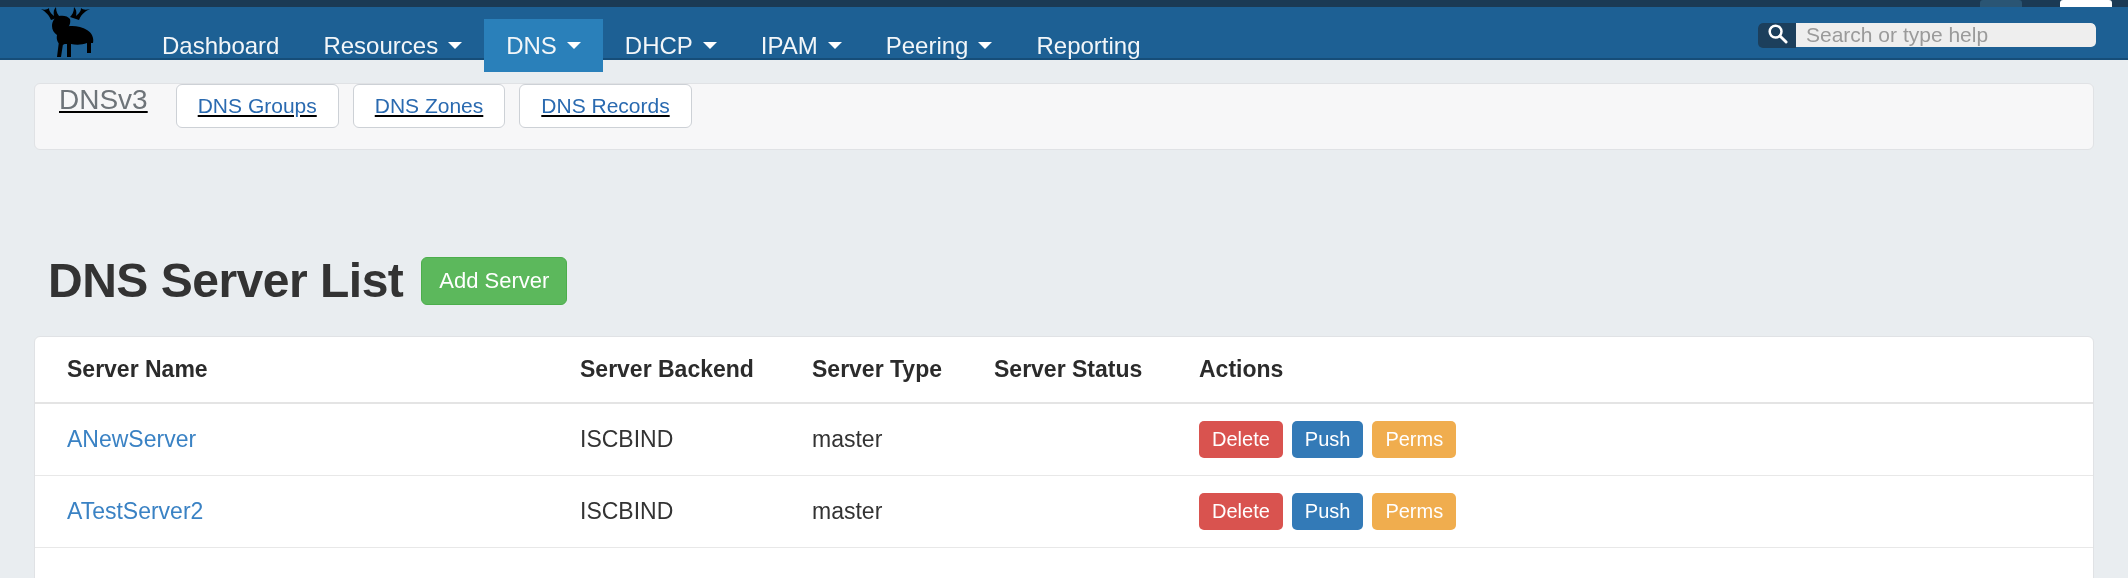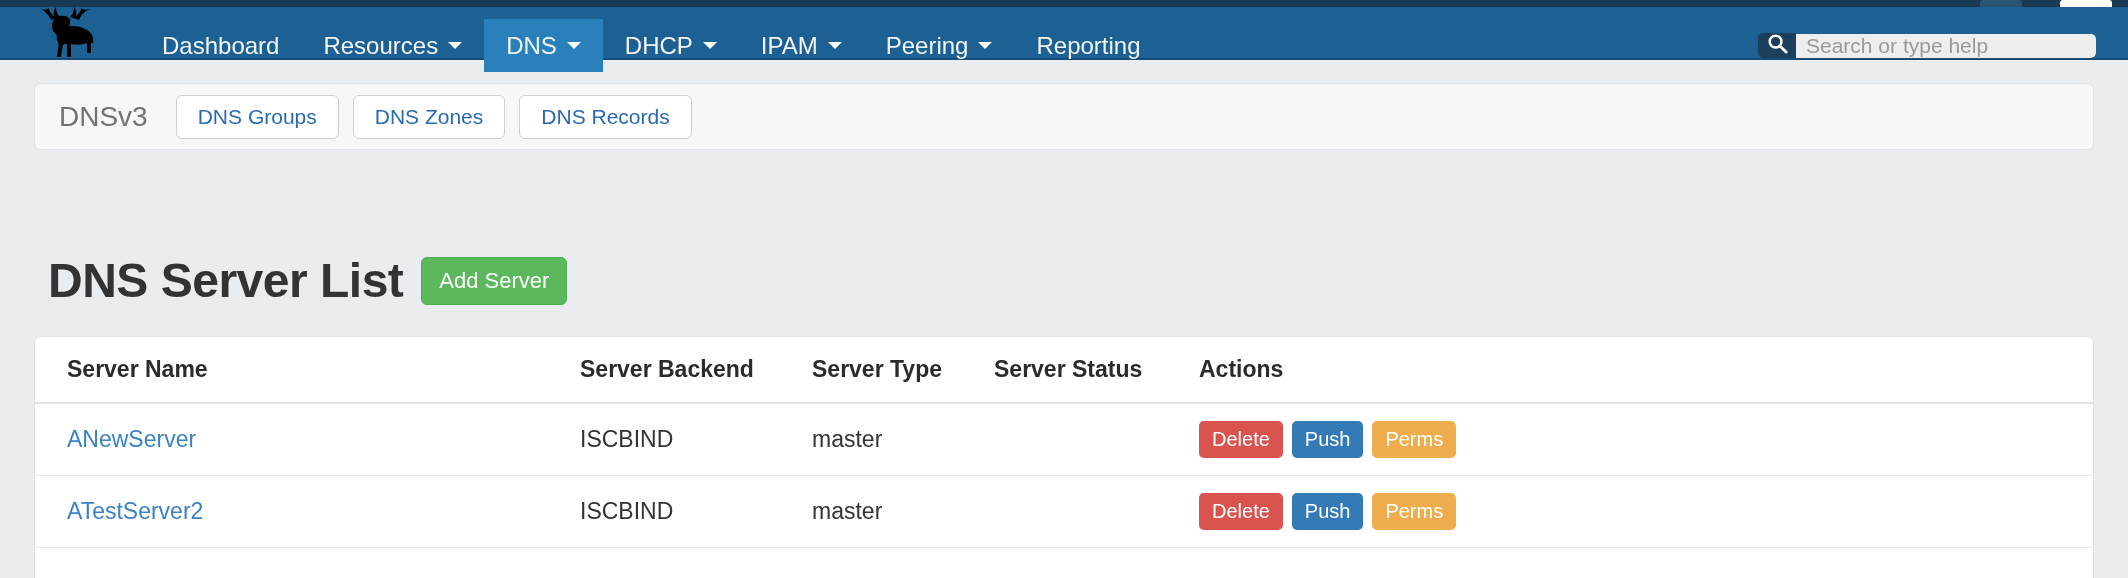--- a/index.html
+++ b/index.html
@@ -62,21 +62,21 @@
     width: 0; height: 0;
     border-left: 7px solid transparent;
     border-right: 7px solid transparent;
     border-top: 7px solid #ffffff;
   }
 
   
   .search-wrap {
     position: absolute; right: 32px; top: 16px;
     height: 35px;
-    display: flex; align-items: flex-end;
+    display: flex; align-items: flex-start;
     border-radius: 5px;
     overflow: hidden;
   }
   .search-btn {
     width: 38px;
     background: #1c3f5c;
     display: flex; align-items: center; justify-content: center;
     cursor: pointer;
     border-radius: 5px 0 0 5px;
   }
@@ -93,23 +93,24 @@
   }
   .search-input::placeholder { color: #9a9a9a; }
 
   
   .tab-panel {
     position: absolute; top: 83px; left: 34px;
     width: 2060px; height: 67px;
     background: #f7f7f8;
     border: 1px solid #e0e2e5;
     border-radius: 6px;
-    display: flex; align-items: center;
+    display: flex; align-items: flex-start;
     padding-left: 24px;
     gap: 14px;
+    text-decoration: underline;
   }
   .panel-title {
     font-size: 28px;
     color: #6e7479;
     margin-right: 14px;
     white-space: nowrap;
   }
   .tab-btn {
     font-size: 21px;
     color: #2a6ab0;

